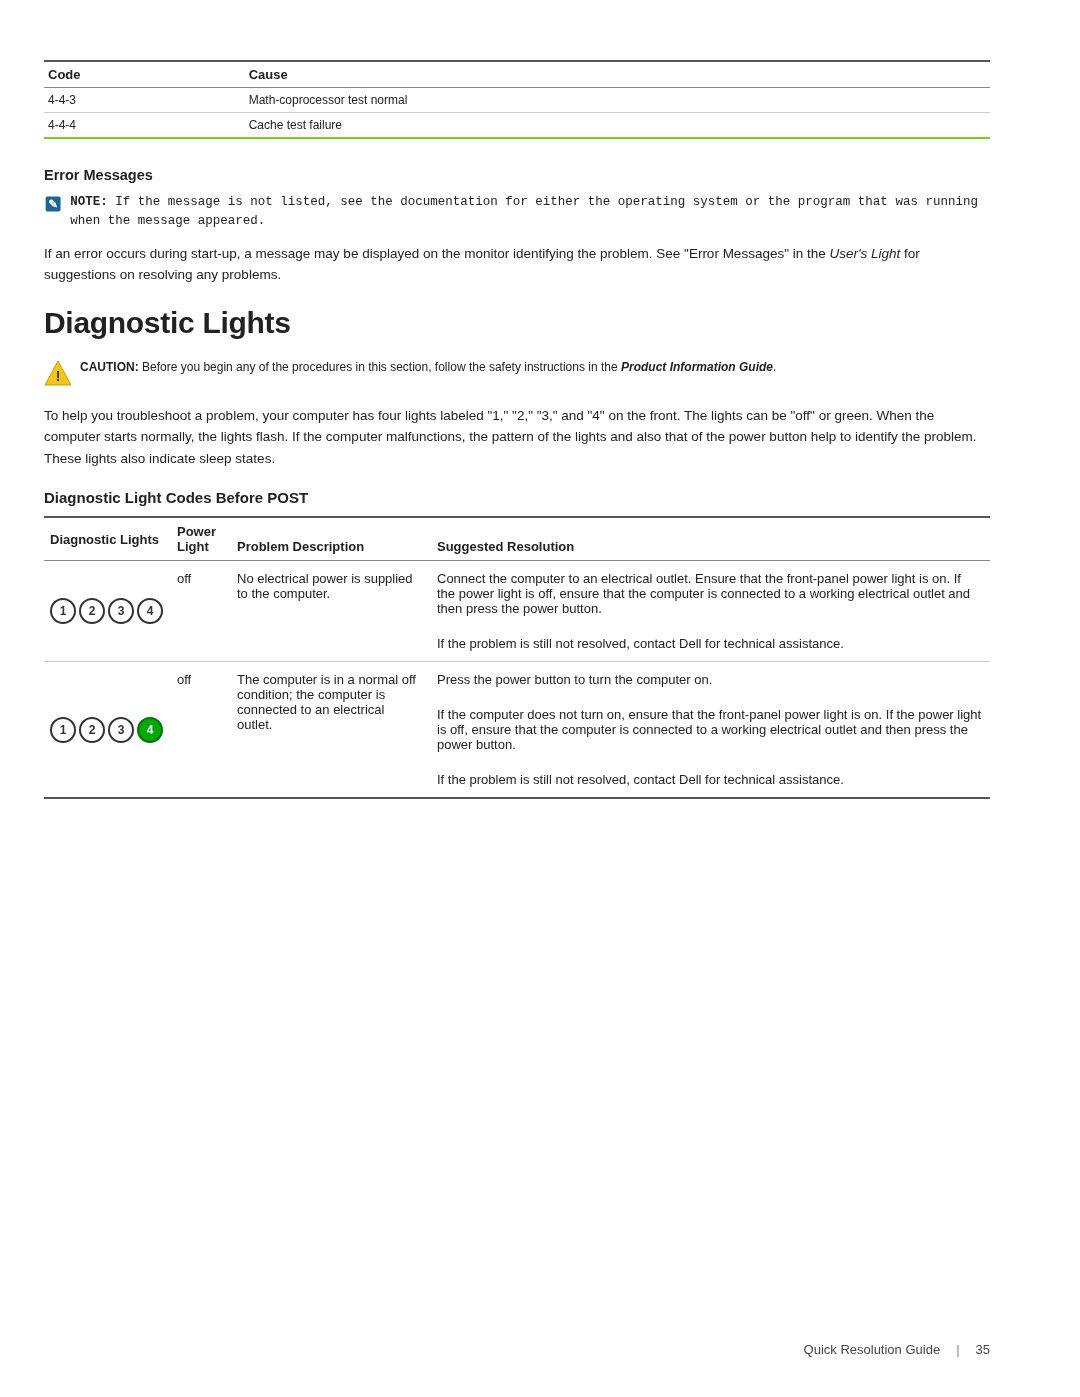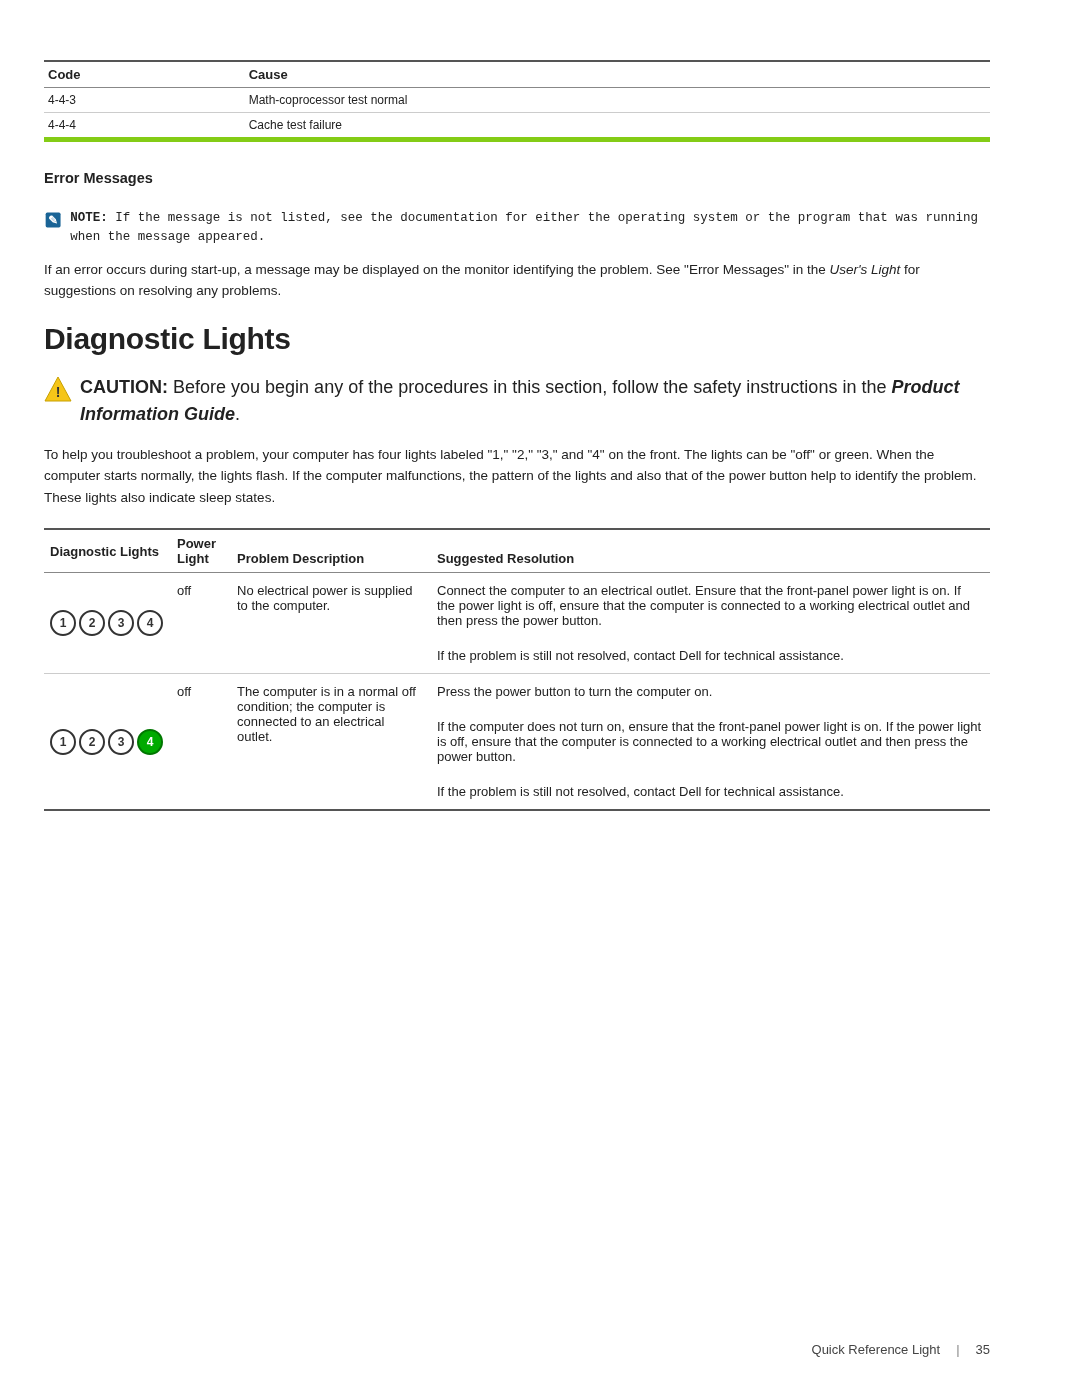--- a/index.html
+++ b/index.html
@@ -30,29 +30,29 @@
       padding: 5px 10px 5px 4px;
       border-top: 2px solid #555;
       border-bottom: 1px solid #888;
     }
     .top-table td {
       padding: 5px 10px 5px 4px;
       font-size: 12px;
       border-bottom: 1px solid #ccc;
     }
     .top-table tr:last-child td {
-      border-bottom: 5px solid #84cc16;
+      border-bottom: 2px solid #84cc16;
       margin-top: 20px;
     }
 
     
     .section-heading {
       font-size: 14.5px;
       font-weight: bold;
-      margin-bottom: 23px;
+      margin-bottom: 10px;
     }
     .note-box {
       display: flex;
       align-items: flex-start;
       margin-bottom: 12px;
       gap: 8px;
     }
     .note-text {
       font-size: 12.5px;
       line-height: 1.5;
@@ -85,21 +85,21 @@
       display: flex;
       align-items: flex-start;
       gap: 8px;
       margin-bottom: 16px;
     }
     .caution-icon {
       flex-shrink: 0;
       margin-top: 2px;
     }
     .caution-text {
-      font-size: 18px;
+      font-size: 12px;
       line-height: 1.5;
     }
     .caution-text strong {
       font-weight: bold;
     }
     .caution-text em {
       font-style: italic;
       font-weight: bold;
     }
 
@@ -249,20 +249,21 @@
       </svg>
     </span>
     <div class="caution-text">
       <strong>CAUTION:</strong>
       <span>Before you begin any of the procedures in this section, follow the safety instructions in the </span><strong><em>Product Information Guide</em></strong><span>.</span>
     </div>
   </div>
 
   <p class="body-text">To help you troubleshoot a problem, your computer has four lights labeled "1," "2," "3," and "4" on the front. The lights can be "off" or green. When the computer starts normally, the lights flash. If the computer malfunctions, the pattern of the lights and also that of the power button help to identify the problem. These lights also indicate sleep states.</p>
 
+  <div class="subsection-heading">Diagnostic Light Codes Before POST</div>
 
   <table class="diag-table">
     <thead>
       <tr>
         <th class="lights-cell">Diagnostic Lights</th>
         <th class="power-cell">Power<br>Light</th>
         <th class="problem-cell">Problem Description</th>
         <th>Suggested Resolution</th>
       </tr>
     </thead>
@@ -301,16 +302,16 @@
           <p class="sub-para">If the computer does not turn on, ensure that the front-panel power light is on. If the power light is off, ensure that the computer is connected to a working electrical outlet and then press the power button.</p>
           <p class="sub-para">If the problem is still not resolved, contact Dell for technical assistance.</p>
         </td>
       </tr>
     </tbody>
   </table>
 
 </div>
 
 <div class="page-footer">
-  <span>Quick Reference Light</span>
+  <span>Quick Resolution Guide</span>
   <span class="footer-divider">|</span>
   <span>35</span>
 </div>
 
 </body></html>

